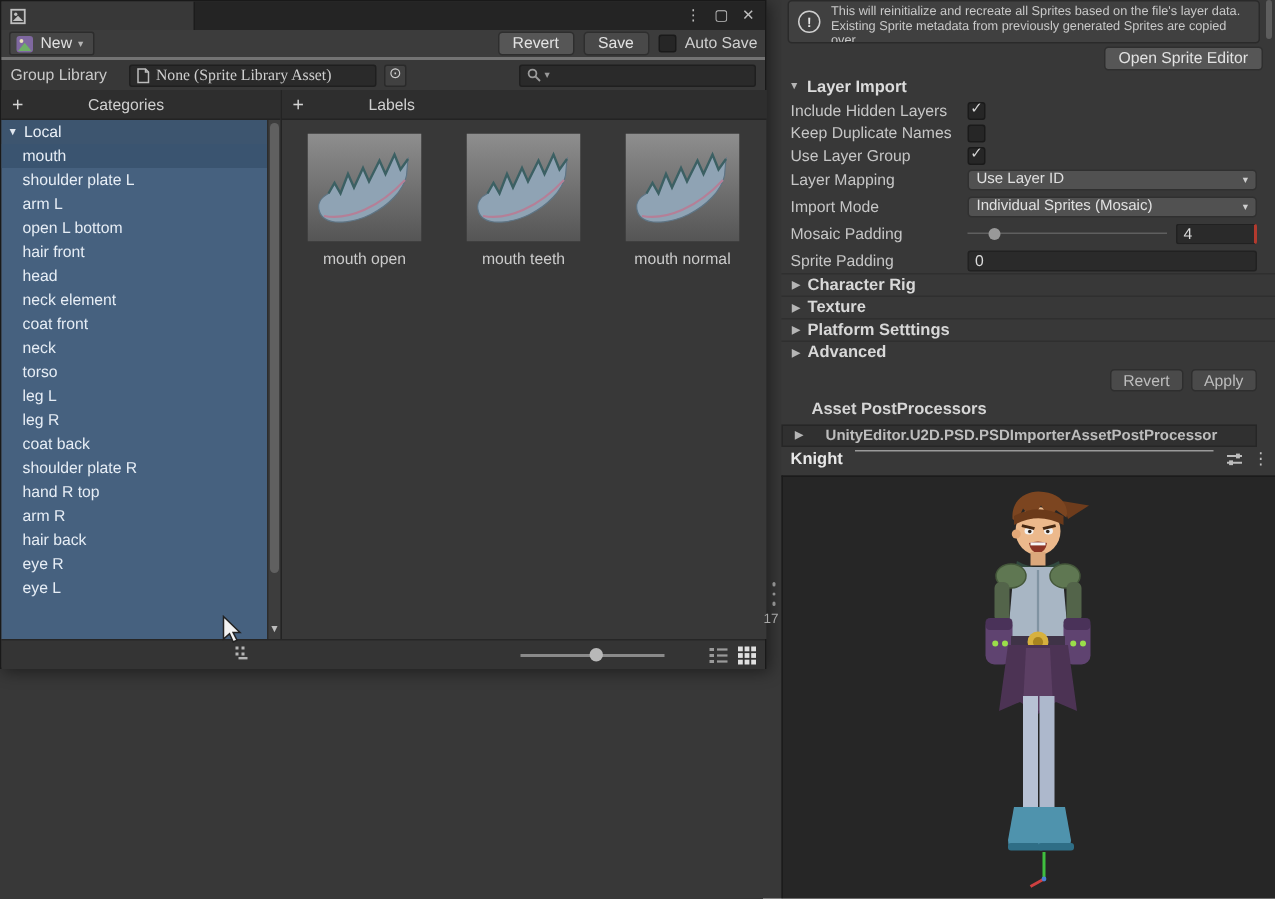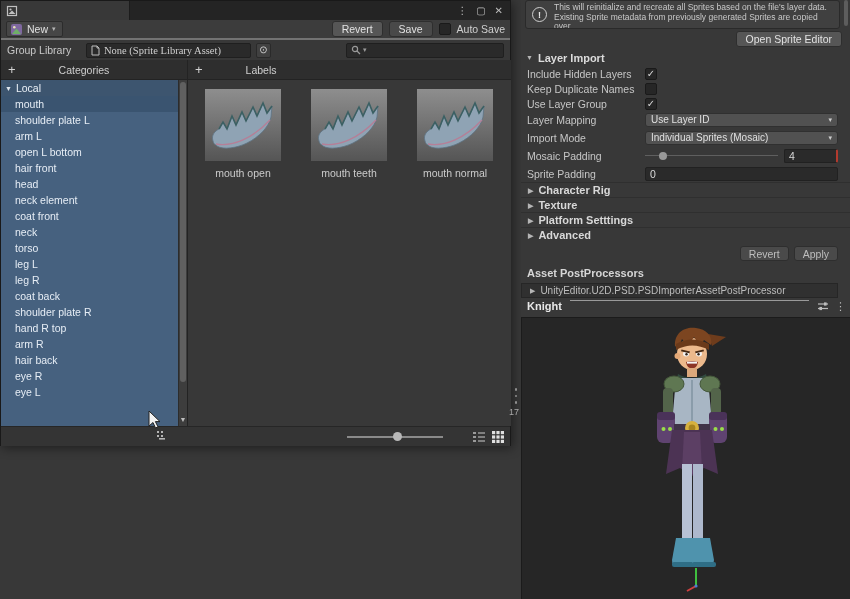--- a/index.html
+++ b/index.html
@@ -101,23 +101,23 @@
           padding:0 4px;display:flex;align-items:center;}
 
   .sections{position:absolute;left:0;top:182px;right:0;}
   .section-row{height:15px;display:flex;align-items:center;gap:5px;padding-left:7px;border-top:1px solid #2f2f2f;
                font-weight:bold;font-size:11px;color:#d8d8d8;}
   .fold-arrow{font-size:7px;color:#b5b5b5;line-height:1;}
 
   .apply-row{position:absolute;right:12px;top:246px;display:flex;gap:5px;}
   .apply-row .ubtn{height:15px;padding:0 8px;color:#bdbdbd;background:#4a4a4a;}
 
-  .pp-title{position:absolute;left:6px;top:267px;font-weight:bold;font-size:11px;color:#d6d6d6;}
+  .pp-title{position:absolute;left:20px;top:267px;font-weight:bold;font-size:11px;color:#d6d6d6;}
   .pp-row{position:absolute;left:0;top:283px;right:12px;height:15px;background:#303030;border:1px solid #262626;
-          display:flex;align-items:center;gap:5px;padding-left:8px;font-size:10px;color:#bdbdbd;white-space:nowrap;overflow:hidden;}
+          display:flex;align-items:center;gap:15px;padding-left:8px;font-size:10px;color:#bdbdbd;white-space:nowrap;overflow:hidden;font-weight:bold;}
 
   .preview-header{position:absolute;left:0;top:300px;right:0;height:17px;display:flex;align-items:flex-start;padding:0 4px 0 6px;}
   .ph-title{font-weight:bold;font-size:11px;color:#e8e8e8;}
   .ph-line{flex:1;height:1px;background:#9a9a9a;margin:0 8px;}
   .ph-icons{display:flex;align-items:center;gap:6px;color:#bdbdbd;}
   .ph-kebab{font-size:11px;line-height:1;}
   .preview{position:absolute;left:0;top:317px;right:0;bottom:0;background:var(--preview-bg,#262626);
            border-top:1px solid #1b1b1b;border-left:1px solid #1b1b1b;}
 
   .cursor{position:absolute;left:148px;top:410px;z-index:50;}

